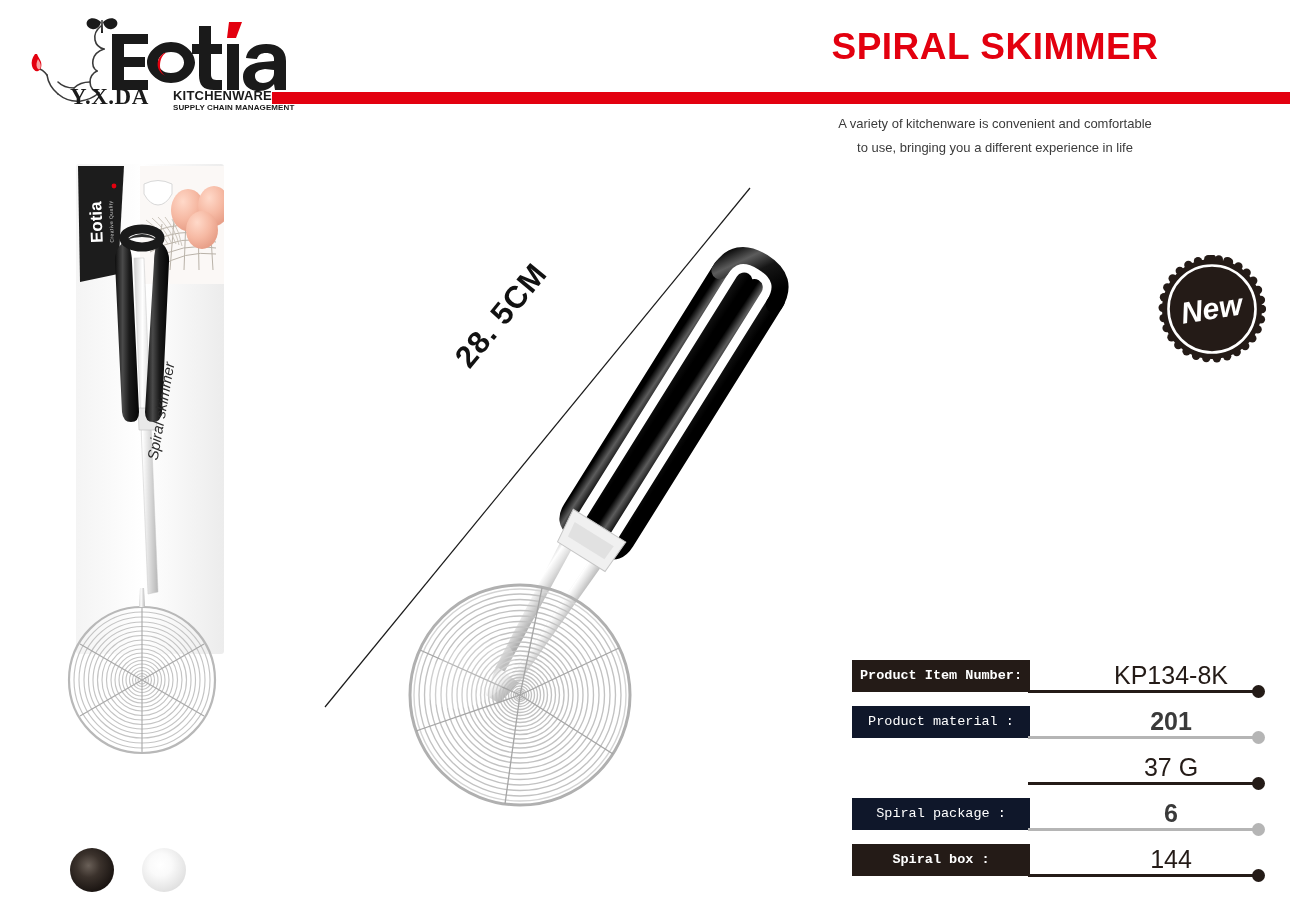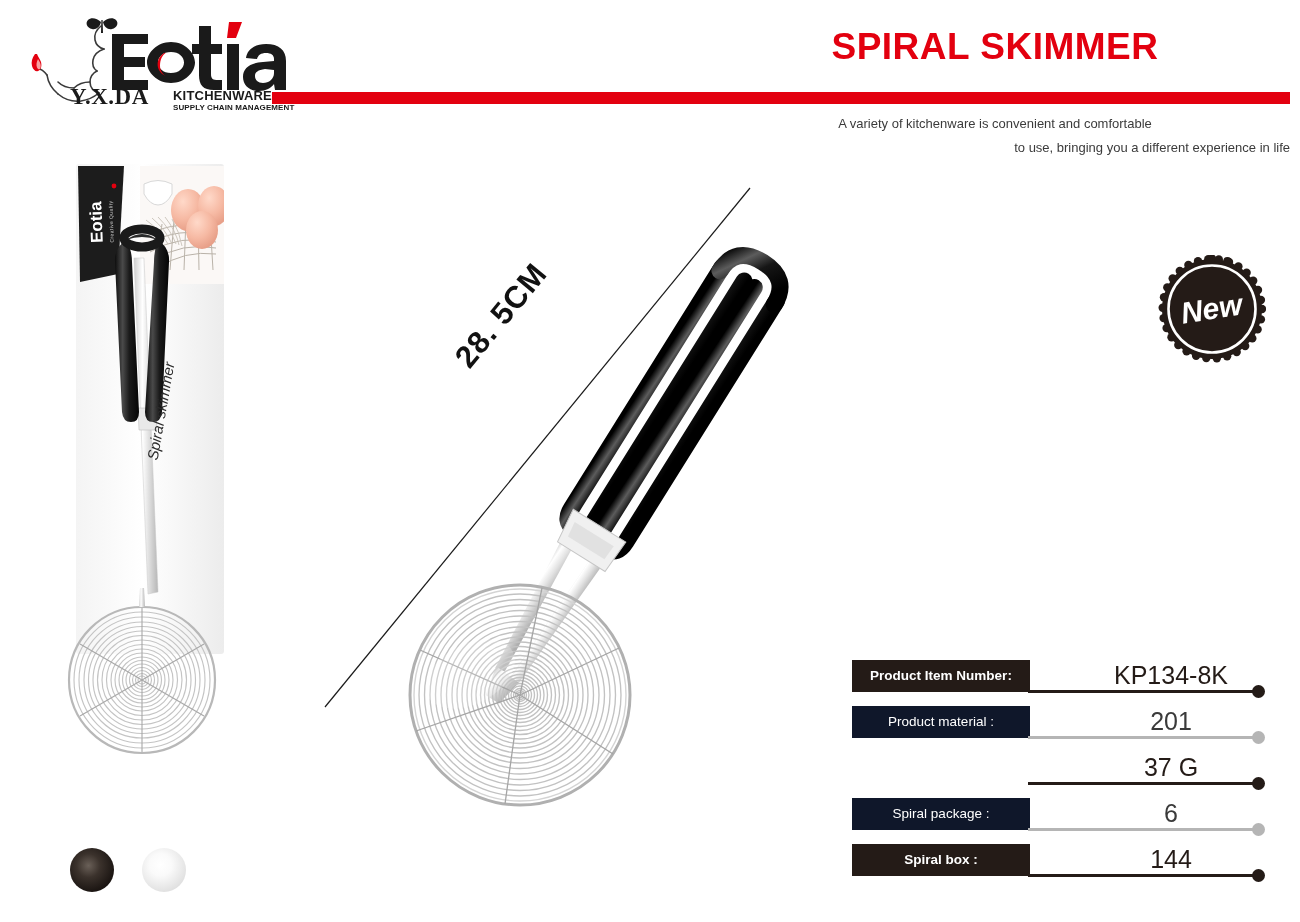--- a/index.html
+++ b/index.html
@@ -55,21 +55,21 @@
     position: absolute;
     left: 700px;
     top: 112px;
     width: 590px;
     text-align: center;
     font-size: 13px;
     line-height: 24px;
     color: #3b3b3b;
     font-family: "Liberation Sans", sans-serif;
   }
-  #tagline .tl-2 { display: block; text-align: right; }
+  #tagline .tl-2 { display: block; }
 
   
   #new-badge {
     position: absolute;
     left: 1158px;
     top: 255px;
     width: 108px;
     height: 108px;
   }
   #new-badge svg { display:block; }
@@ -151,21 +151,21 @@
     position: absolute;
     left: 0;
     top: 0;
     width: 178px;
     height: 32px;
     line-height: 32px;
     color: #ffffff;
     font-size: 13.5px;
     font-weight: bold;
     text-align: center;
-    font-family: Liberation Sans, sans-serif;
+    font-family: Liberation Mono, monospace;
     box-sizing: border-box;
     padding: 0 4px;
     overflow: hidden;
     white-space: nowrap;
   }
   .spec-row.dark .spec-label { background: #241b17; }
   .spec-row.gray .spec-label { background: #0f172a; font-weight: normal; }
 
   .spec-value {
     position: absolute;
@@ -174,21 +174,21 @@
     width: 234px;
     height: 34px;
     line-height: 34px;
     text-align: center;
     font-size: 25px;
     color: #241b17;
     font-family: "Liberation Sans", sans-serif;
     white-space: nowrap;
     padding-left: 24px;
   }
-  .spec-row.gray .spec-value { color: #3a3a3a; }
+  .spec-row.gray .spec-value { color: #3a3a3a; font-weight: bold; }
 
   .spec-line {
     position: absolute;
     left: 176px;
     top: 30px;
     width: 230px;
     height: 3px;
   }
   .spec-row.dark .spec-line { background: #241b17; }
   .spec-row.gray .spec-line { background: #b5b5b5; }

